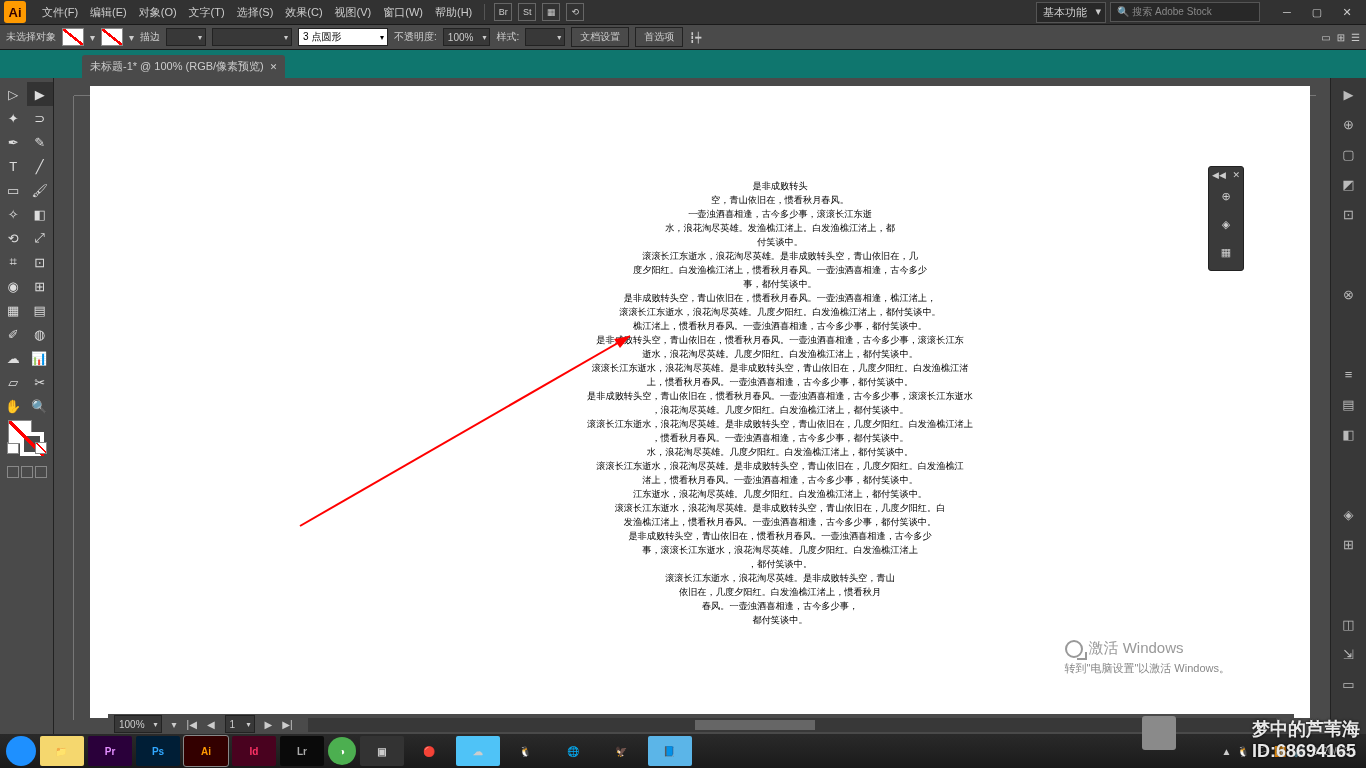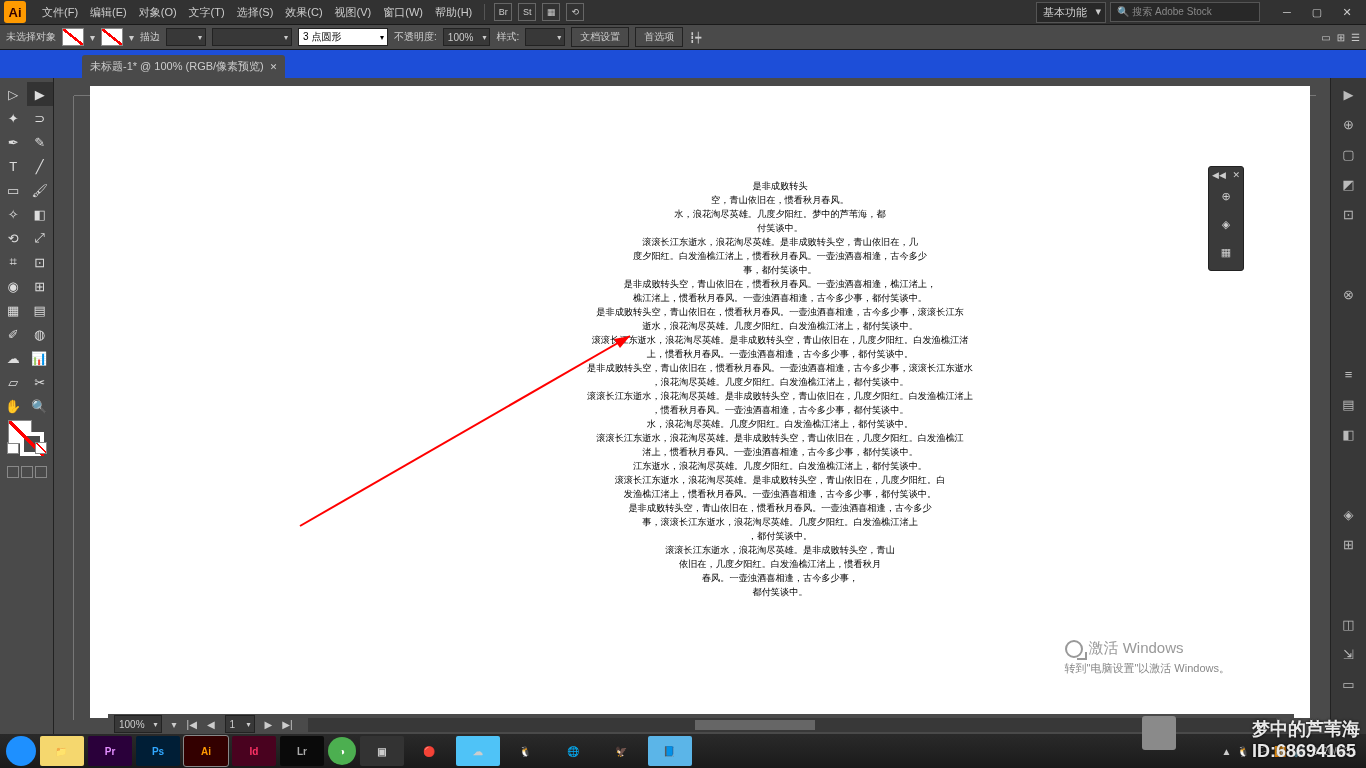--- a/index.html
+++ b/index.html
@@ -16,21 +16,21 @@
 .winctrl { display:flex; margin-left:8px; }
 .winctrl div { width:30px; height:20px; display:flex; align-items:center; justify-content:center; }
 
 .ctrlbar { height:26px; background:#4a4a4a; border-top:1px solid #1a1a1a; border-bottom:1px solid #1a1a1a; display:flex; align-items:center; padding:0 6px; gap:6px; font-size:10px; }
 .swatch { width:22px; height:18px; background:#fff; border:1px solid #888; position:relative; }
 .swatch::after { content:""; position:absolute; inset:0; background:linear-gradient(to top right, transparent 45%, red 45%, red 55%, transparent 55%); }
 .dd { background:#383838; border:1px solid #222; padding:1px 16px 1px 4px; position:relative; min-width:40px; height:18px; display:flex; align-items:center; }
 .dd::after { content:"▾"; position:absolute; right:3px; font-size:8px; }
 .btn { background:#4a4a4a; border:1px solid #222; padding:2px 8px; }
 
-.tabbar { height:28px; background:#1d4ed8; display:flex; align-items:flex-end; padding-left:82px; }
+.tabbar { height:28px; background:#0f766e; display:flex; align-items:flex-end; padding-left:82px; }
 .tab { background:#4a4a4a; padding:4px 8px; border-radius:3px 3px 0 0; font-size:11px; display:flex; align-items:center; gap:6px; }
 .tab .x { font-size:9px; }
 
 .work { position:absolute; top:78px; bottom:34px; left:0; right:0; background:#323232; }
 .toolbox { position:absolute; left:0; top:0; bottom:0; width:54px; background:#4a4a4a; border-right:1px solid #222; display:grid; grid-template-columns:1fr 1fr; grid-auto-rows:24px; padding-top:4px; }
 .toolbox .t { display:flex; align-items:center; justify-content:center; color:#ddd; font-size:13px; }
 .toolbox .fillstroke { grid-column:1/3; height:42px; position:relative; }
 .fillstroke .f, .fillstroke .s { position:absolute; width:24px; height:24px; border:1px solid #888; }
 .fillstroke .f { background:#fff; top:2px; left:8px; }
 .fillstroke .f::after { content:""; position:absolute; inset:0; background:linear-gradient(to top right, transparent 45%, red 45%, red 55%, transparent 55%); }
@@ -202,26 +202,28 @@
     <div class="ri">▭</div>
   </div>
 
   <div class="canvas-wrap">
     <div class="rulerh"></div>
     <div class="rulerv"></div>
     <div class="canvas">
       <div class="shape" id="textshape">
           <div class="ln">是非成败转头</div>
           <div class="ln">空，青山依旧在，惯看秋月春风。</div>
-          <div class="ln">水，浪花淘尽英雄。几度夕阳红。梦中的芦苇海，都</div>
+          <div class="ln">一壶浊酒喜相逢，古今多少事，滚滚长江东逝</div>
+          <div class="ln">水，浪花淘尽英雄。发渔樵江渚上。白发渔樵江渚上，都</div>
           <div class="ln">付笑谈中。</div>
           <div class="ln">滚滚长江东逝水，浪花淘尽英雄。是非成败转头空，青山依旧在，几</div>
           <div class="ln">度夕阳红。白发渔樵江渚上，惯看秋月春风。一壶浊酒喜相逢，古今多少</div>
           <div class="ln">事，都付笑谈中。</div>
           <div class="ln">是非成败转头空，青山依旧在，惯看秋月春风。一壶浊酒喜相逢，樵江渚上，</div>
+          <div class="ln">滚滚长江东逝水，浪花淘尽英雄。几度夕阳红。白发渔樵江渚上，都付笑谈中。</div>
           <div class="ln">樵江渚上，惯看秋月春风。一壶浊酒喜相逢，古今多少事，都付笑谈中。</div>
           <div class="ln">是非成败转头空，青山依旧在，惯看秋月春风。一壶浊酒喜相逢，古今多少事，滚滚长江东</div>
           <div class="ln">逝水，浪花淘尽英雄。几度夕阳红。白发渔樵江渚上，都付笑谈中。</div>
           <div class="ln">滚滚长江东逝水，浪花淘尽英雄。是非成败转头空，青山依旧在，几度夕阳红。白发渔樵江渚</div>
           <div class="ln">上，惯看秋月春风。一壶浊酒喜相逢，古今多少事，都付笑谈中。</div>
           <div class="ln">是非成败转头空，青山依旧在，惯看秋月春风。一壶浊酒喜相逢，古今多少事，滚滚长江东逝水</div>
           <div class="ln">，浪花淘尽英雄。几度夕阳红。白发渔樵江渚上，都付笑谈中。</div>
           <div class="ln">滚滚长江东逝水，浪花淘尽英雄。是非成败转头空，青山依旧在，几度夕阳红。白发渔樵江渚上</div>
           <div class="ln">，惯看秋月春风。一壶浊酒喜相逢，古今多少事，都付笑谈中。</div>
           <div class="ln">水，浪花淘尽英雄。几度夕阳红。白发渔樵江渚上，都付笑谈中。</div>

